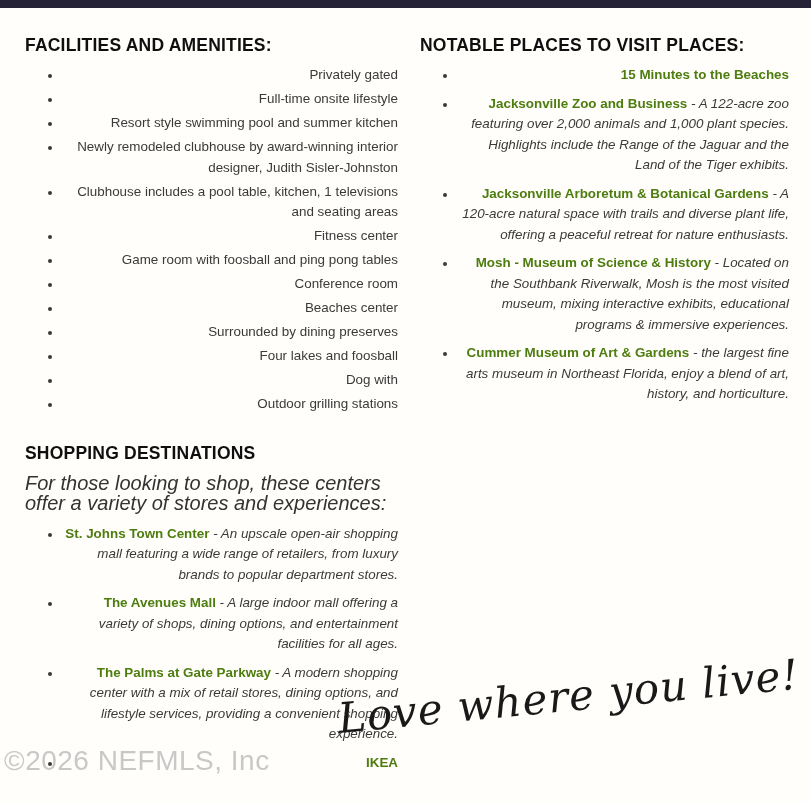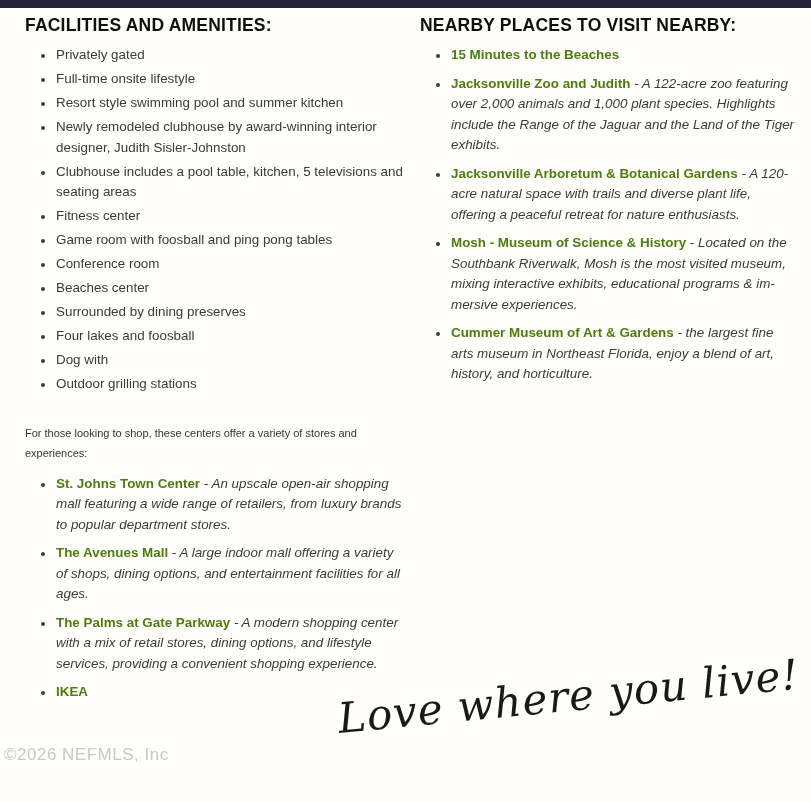--- a/index.html
+++ b/index.html
@@ -9,121 +9,124 @@
     position: relative;
     overflow: hidden;
     font-family: "Liberation Sans", sans-serif;
   }
   .top-bar {
     position: absolute; top: 0; left: 0;
     width: 811px; height: 8px;
     background: #262337;
   }
   .col {
-    position: absolute; top: 15px;
+    position: absolute; top: 35px;
   }
   .col-left  { left: 25px;  width: 382px; }
   .col-right { left: 420px; width: 378px; }
   h2.section-heading {
     margin: 0 0 9px 0;
     font-family: "Liberation Sans", sans-serif;
     font-weight: 700;
     font-size: 17.5px;
     letter-spacing: 0.2px;
     color: #0f0f0f;
   }
   ul.bullet-list {
-    margin: 2px; padding: 0 0 0 28px;
+    margin: 9px; padding: 0 0 0 28px;
     list-style: disc;
+    text-align: right;
   }
   ul.bullet-list li {
     font-size: 13.4px;
     line-height: 20.5px;
     color: #3a3a3a;
     padding-left: 1px;
   }
   ul.simple li { margin-bottom: 3.5px; }
   ul.detail li { margin-bottom: 8px; }
   ul.bullet-list li::marker { color: #3a3a3a; font-size: 12px; }
   .lead { font-weight: 700; color: #4d7c0f; }
   .desc { font-weight: 400; font-style: italic; }
   .section-shopping { margin-top: 28px; }
   .intro-note {
-    font-size: 11px;
+    font-style: italic;
+    font-size: 20px;
     line-height: 20px;
     color: #333333;
     margin: 2px 0 11px 0;
   }
   .tagline {
     position: absolute;
     left: 338px; top: 694px;
     font-family: "DejaVu Serif", serif;
     font-style: italic;
     font-size: 42px;
     color: #191919;
     transform: rotate(-5.5deg);
     transform-origin: left center;
     white-space: nowrap;
     letter-spacing: 1px;
   }
   .watermark {
     position: absolute;
     left: 4px; top: 745px;
     font-family: "Liberation Sans", sans-serif;
-    font-size: 17px;
+    font-size: 28px;
     color: #c8c8c8;
     letter-spacing: 0.5px;
     white-space: nowrap;
   }
 </style>
 </head>
 <body>
 
 <div class="top-bar"></div>
 
 <div class="col col-left">
 
   <section>
     <h2 class="section-heading">FACILITIES AND AMENITIES:</h2>
     <ul class="bullet-list simple">
       <li>Privately gated</li>
       <li>Full-time onsite lifestyle</li>
       <li>Resort style swimming pool and summer kitchen</li>
       <li>Newly remodeled clubhouse by award-winning interior designer, Judith Sisler-Johnston</li>
-      <li>Clubhouse includes a pool table, kitchen, 5 televisions and seating areas</li>
+      <li>Clubhouse includes a pool table, kitchen, 1 televisions and seating areas</li>
       <li>Fitness center</li>
       <li>Game room with foosball and ping pong tables</li>
       <li>Conference room</li>
       <li>Beaches center</li>
       <li>Surrounded by dining preserves</li>
       <li>Four lakes and foosball</li>
       <li>Dog with</li>
       <li>Outdoor grilling stations</li>
     </ul>
   </section>
 
   <section class="section-shopping">
+    <h2 class="section-heading">SHOPPING DESTINATIONS</h2>
     <p class="intro-note">For those looking to shop, these centers offer a variety of stores and experiences:</p>
     <ul class="bullet-list detail">
       <li><span class="lead">St. Johns Town Center</span><span class="desc"> - An upscale open-air shopping mall featuring a wide range of retailers, from luxury brands to popular department stores.</span></li>
       <li><span class="lead">The Avenues Mall</span><span class="desc"> - A large indoor mall offering a variety of shops, dining options, and entertainment facilities for all ages.</span></li>
       <li><span class="lead">The Palms at Gate Parkway</span><span class="desc"> - A modern shopping center with a mix of retail stores, dining options, and lifestyle services, providing a convenient shopping experience.</span></li>
       <li><span class="lead">IKEA</span><span class="desc"></span></li>
     </ul>
   </section>
 
 </div>
 
 <div class="col col-right">
 
   <section>
-    <h2 class="section-heading">NEARBY PLACES TO VISIT NEARBY:</h2>
+    <h2 class="section-heading">NOTABLE PLACES TO VISIT PLACES:</h2>
     <ul class="bullet-list detail">
       <li><span class="lead">15 Minutes to the Beaches</span><span class="desc"></span></li>
-      <li><span class="lead">Jacksonville Zoo and Judith</span><span class="desc"> - A 122-acre zoo featuring over 2,000 animals and 1,000 plant species. Highlights include the Range of the Jaguar and the Land of the Tiger exhibits.</span></li>
+      <li><span class="lead">Jacksonville Zoo and Business</span><span class="desc"> - A 122-acre zoo featuring over 2,000 animals and 1,000 plant species. Highlights include the Range of the Jaguar and the Land of the Tiger exhibits.</span></li>
       <li><span class="lead">Jacksonville Arboretum &amp; Botanical Gardens</span><span class="desc"> - A 120-acre natural space with trails and diverse plant life, offering a peaceful retreat for nature enthusiasts.</span></li>
       <li><span class="lead">Mosh - Museum of Science &amp; History</span><span class="desc"> - Located on the Southbank Riverwalk, Mosh is the most visited museum, mixing interactive exhibits, educational programs &amp; im­mersive experiences.</span></li>
       <li><span class="lead">Cummer Museum of Art &amp; Gardens</span><span class="desc"> - the largest fine arts museum in Northeast Florida, enjoy a blend of art, history, and horticulture.</span></li>
     </ul>
   </section>
 
 </div>
 
 <div class="tagline">Love where you live!</div>
 <div class="watermark">©2026 NEFMLS, Inc</div>

